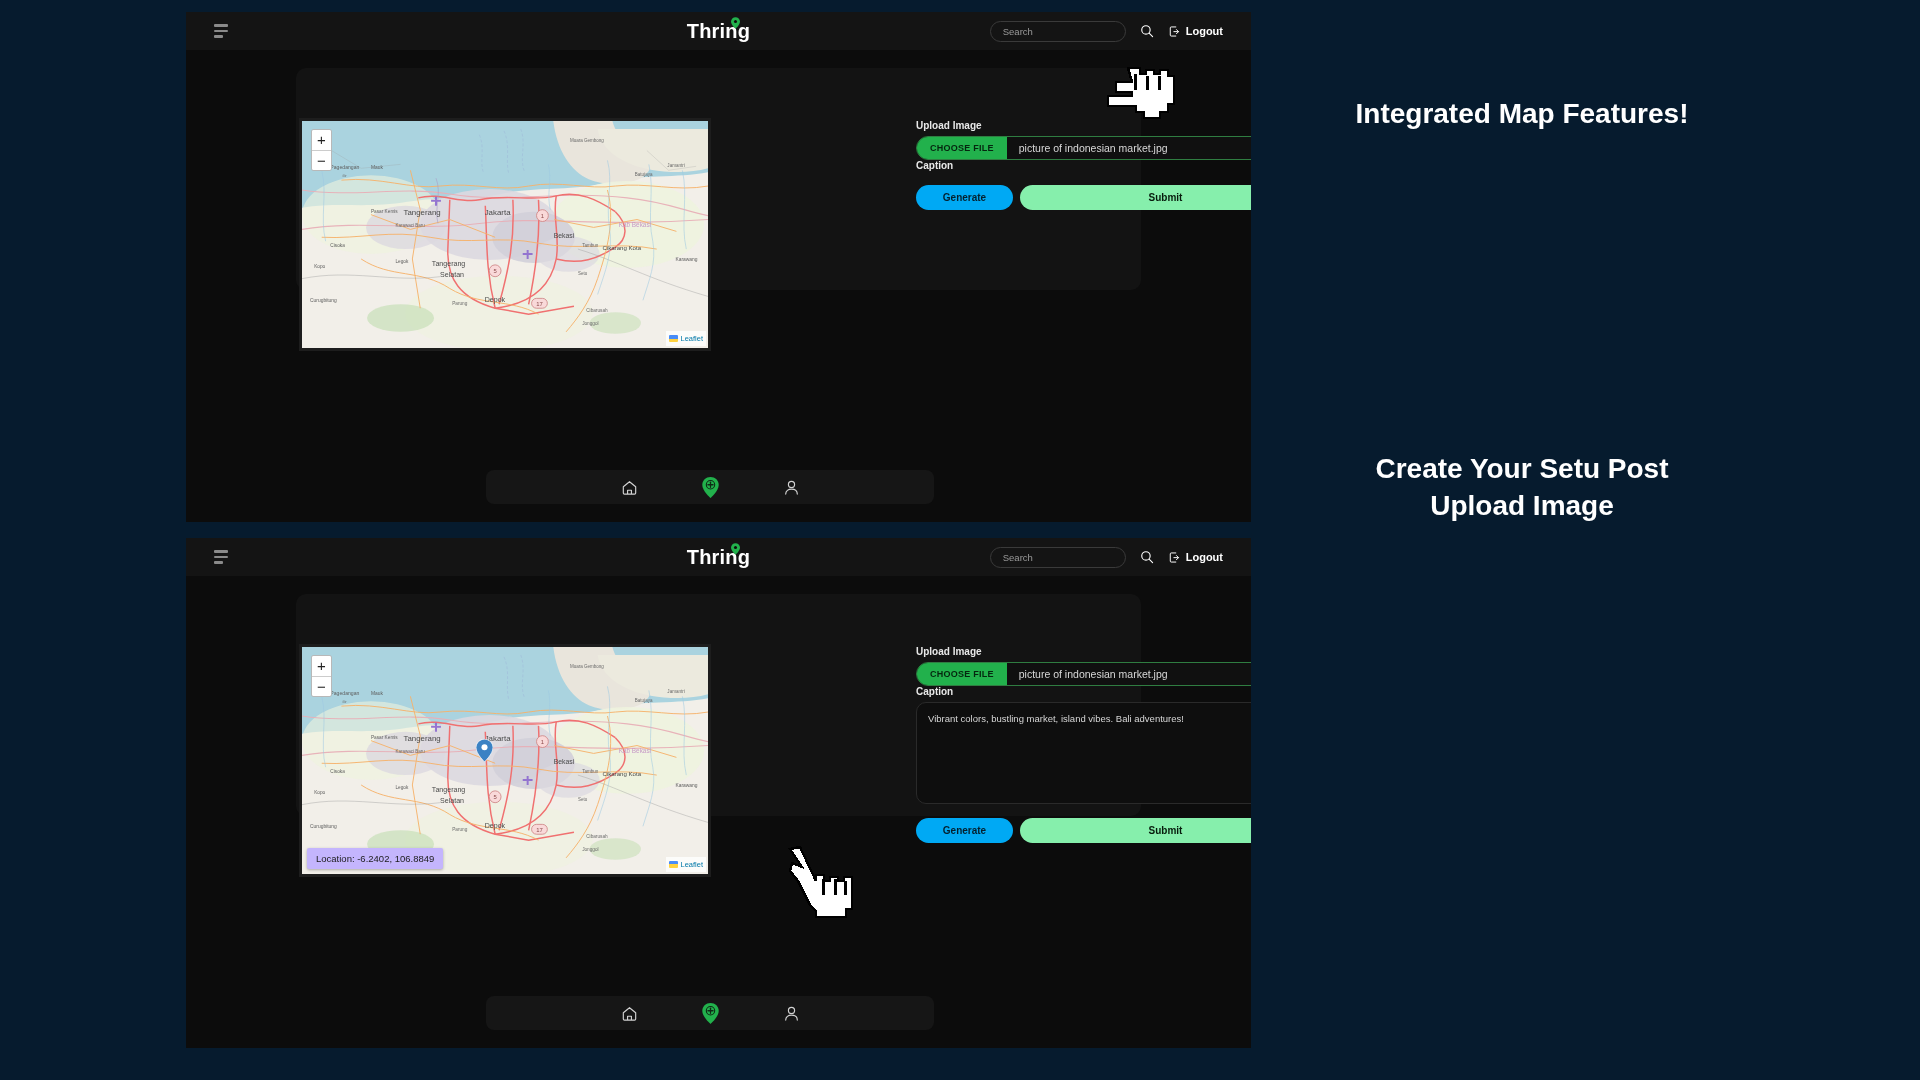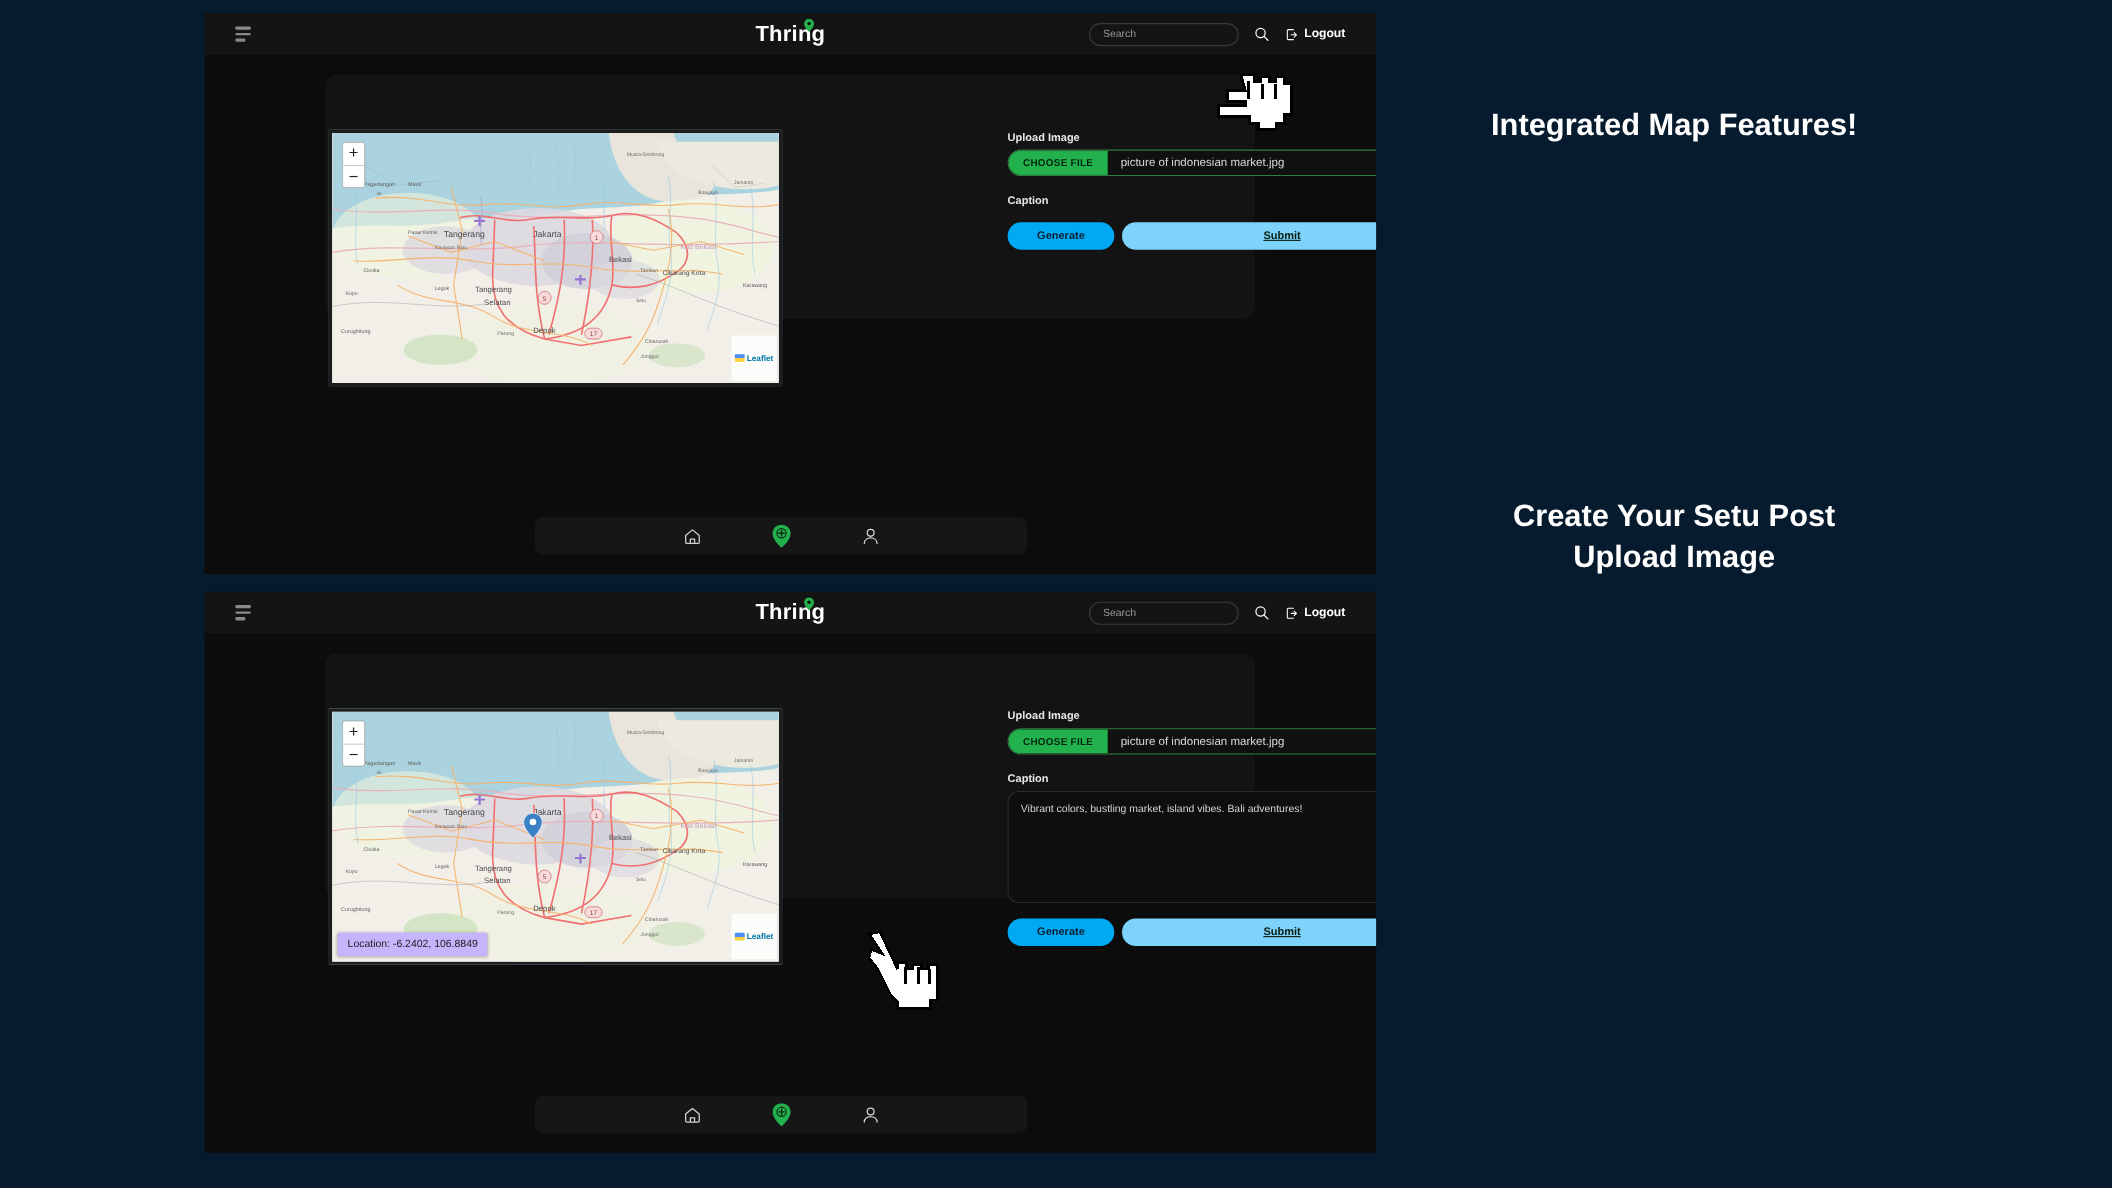--- a/index.html
+++ b/index.html
@@ -101,23 +101,23 @@
   .zoomctl button {
     display: block; width: 100%; height: 20px; line-height: 18px;
     background: #fff; border: none; color: #222;
     font-size: 15px; font-family: "Liberation Sans", sans-serif; cursor: pointer;
   }
   .zoomctl button + button { border-top: 1px solid #ccc; }
 
   .leaflet-credit {
     position: absolute; right: 2px; bottom: 2px; z-index: 20;
     background: rgba(255,255,255,.78);
-    font-size: 7.5px; color: #0078a8; padding: 16px 3px;
+    font-size: 7.5px; color: #0078a8; padding: 3px 3px;
     display: flex; align-items: center; gap: 2px;
-    font-family: "Liberation Sans", sans-serif; font-weight: bold;
+    font-family: "Liberation Sans", sans-serif; font-weight: normal;
   }
   .leaflet-flag { width: 9px; height: 7px; background: linear-gradient(#4a8df8 50%, #ffd23f 50%); border-radius:1px; }
 
   .loc-badge {
     position: absolute; left: 5px; bottom: 5px; z-index: 22;
     background: #c4b5fd; color: #1c1c1c;
     font-size: 9.5px; padding: 5px 9px; border-radius: 2px;
     font-family: "Liberation Sans", sans-serif;
     box-shadow: 0 1px 3px rgba(0,0,0,.3);
   }
@@ -137,38 +137,38 @@
     background: #22b14c; color: #05260f;
     font-size: 9px; font-weight: bold; letter-spacing: .25px;
     display: flex; align-items: center; padding: 0 13px;
     border: none; cursor: pointer; font-family: "Liberation Sans", sans-serif;
   }
   .file-name {
     flex: 1; display: flex; align-items: center; padding-left: 12px;
     color: #d8d8d8; font-size: 10.5px;
   }
 
-  .cap-label { margin-top: 17px; }
+  .cap-label { }
   .textarea-box {
     height: 102px; border: 1px solid #2a2a2a; border-radius: 10px;
     background: #0e0e0e; padding: 9px 11px;
     color: #d6d6d6; font-size: 9.5px; line-height: 1.4;
     font-family: "Liberation Sans", sans-serif;
     overflow: hidden;
   }
   .textarea-box.ph { color: #7b7b7b; }
 
   .btn-row { display: flex; gap: 7px; margin-top: 14px; }
   .btn {
     height: 25px; border: none; border-radius: 13px; cursor: pointer;
     font-size: 10px; font-weight: bold; color: #071b0c;
     font-family: "Liberation Sans", sans-serif;
   }
   .btn-generate { width: 97px; background: #00a9f4; color: #04202e; }
-  .btn-submit { flex: 1; background: #7dd3fc; text-decoration: underline; }
+  .btn-submit { flex: 1; background: #86efac; }
 
   
   .bottom-nav {
     position: absolute; left: 300px; bottom: 18px;
     width: 448px; height: 34px;
     background: #161616; border-radius: 8px;
     display: flex; align-items: center; justify-content: center; gap: 64px;
   }
   .nav-item { background: none; border: none; cursor: pointer; display:flex; padding:0; }
 

